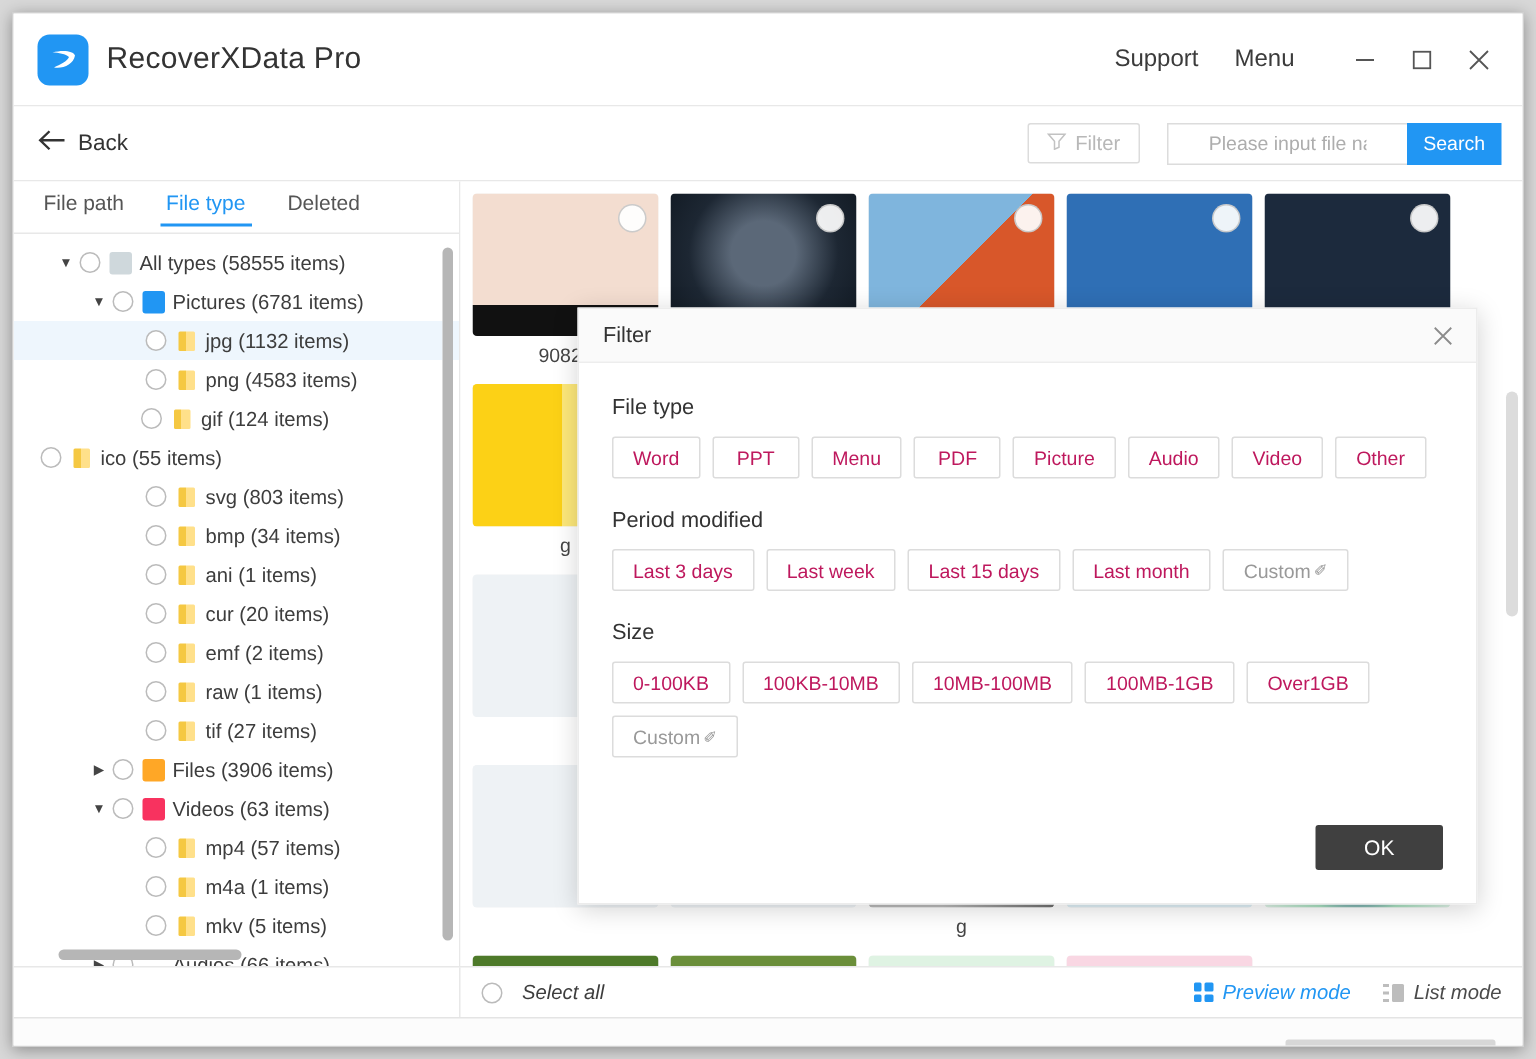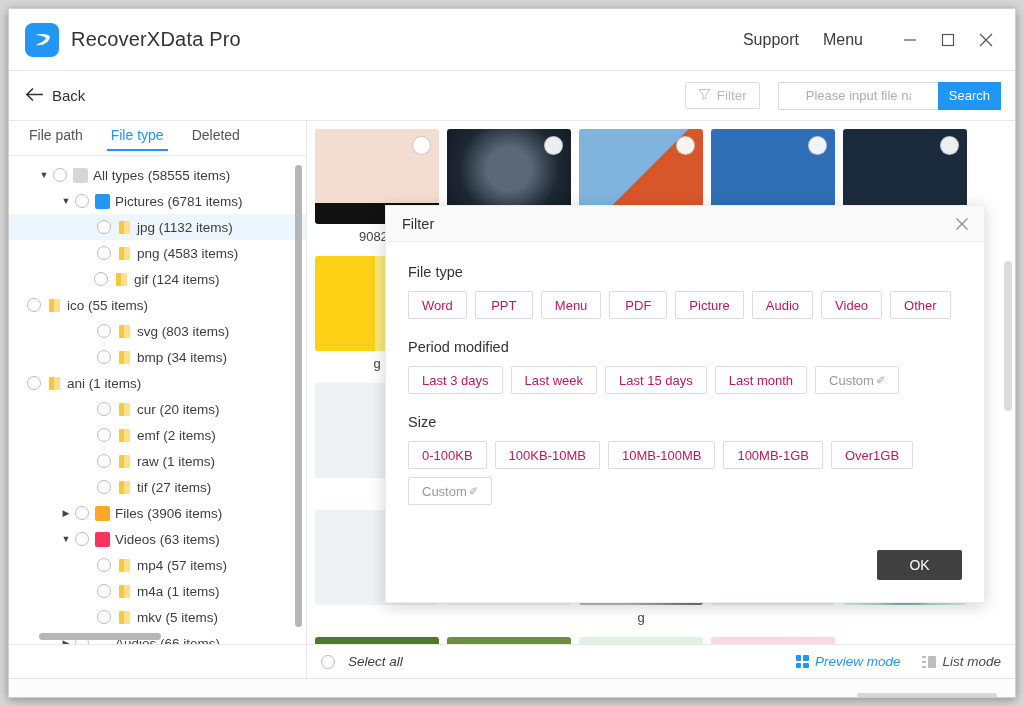--- a/index.html
+++ b/index.html
@@ -455,21 +455,21 @@
               <span class="radio"></span>
               <span class="ic-folder"></span>
               <span>svg (803 items)</span>
             </div>
             <div class="node" style="padding-left: 70px;">
               <span class="caret"></span>
               <span class="radio"></span>
               <span class="ic-folder"></span>
               <span>bmp (34 items)</span>
             </div>
-            <div class="node" style="">
+            <div class="node" style="padding-left: 70px;">
               <span class="caret"></span>
               <span class="radio"></span>
               <span class="ic-folder"></span>
               <span>ani (1 items)</span>
             </div>
             <div class="node" style="padding-left: 70px;">
               <span class="caret"></span>
               <span class="radio"></span>
               <span class="ic-folder"></span>
               <span>cur (20 items)</span>

